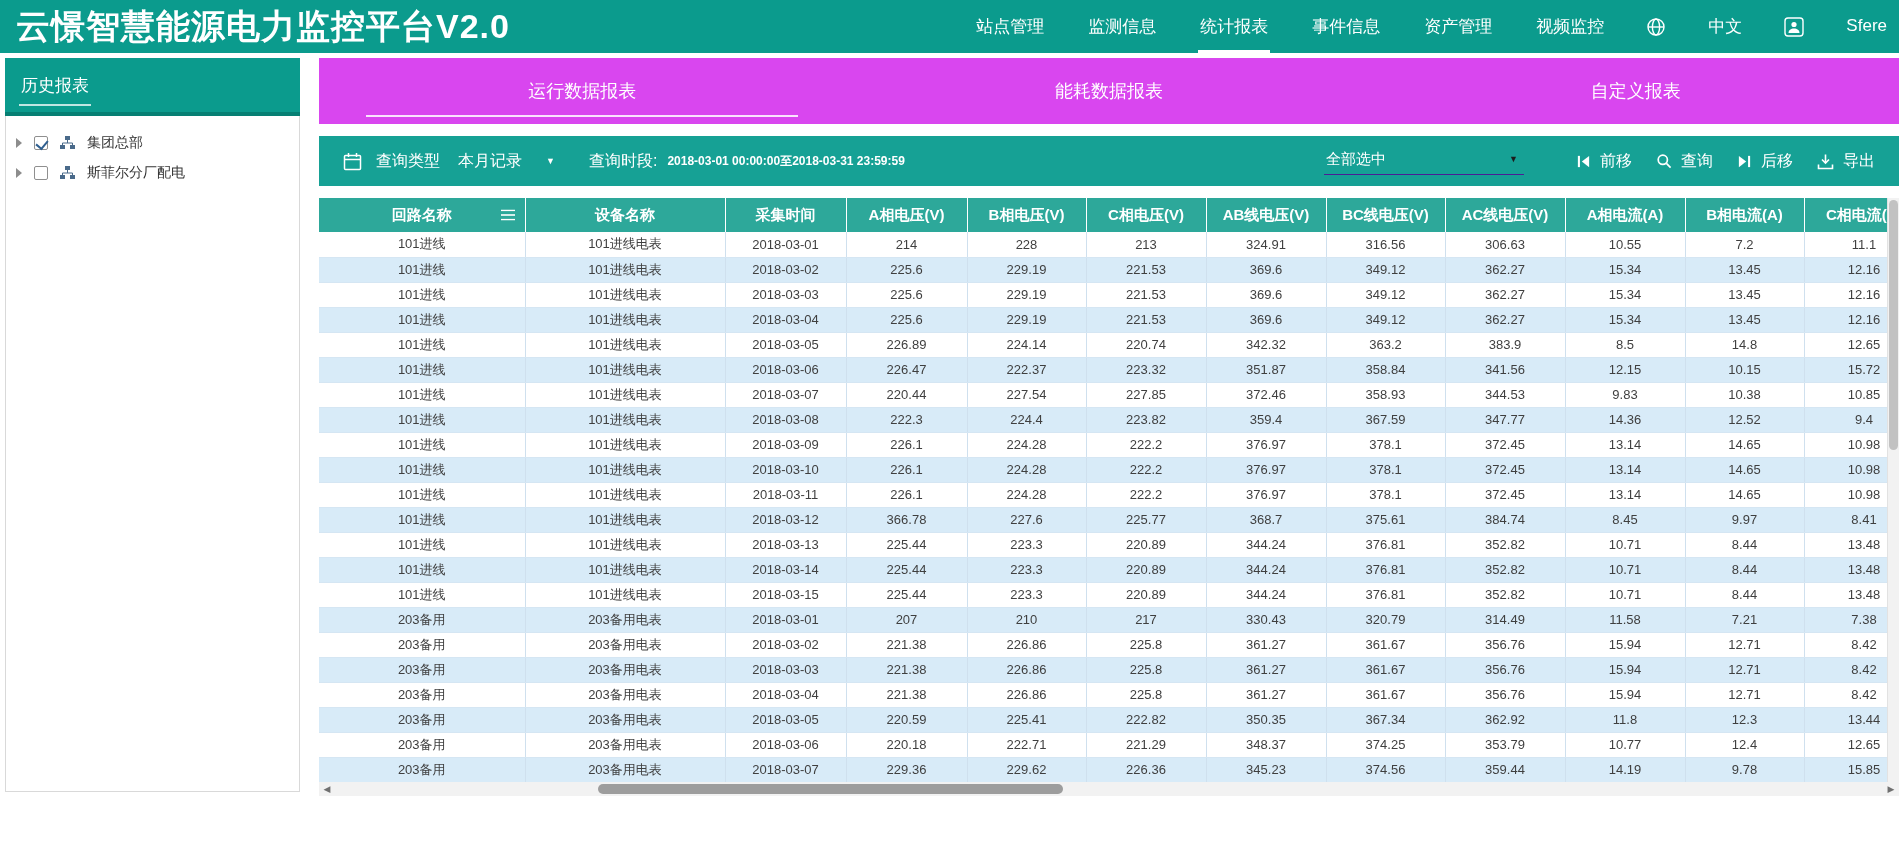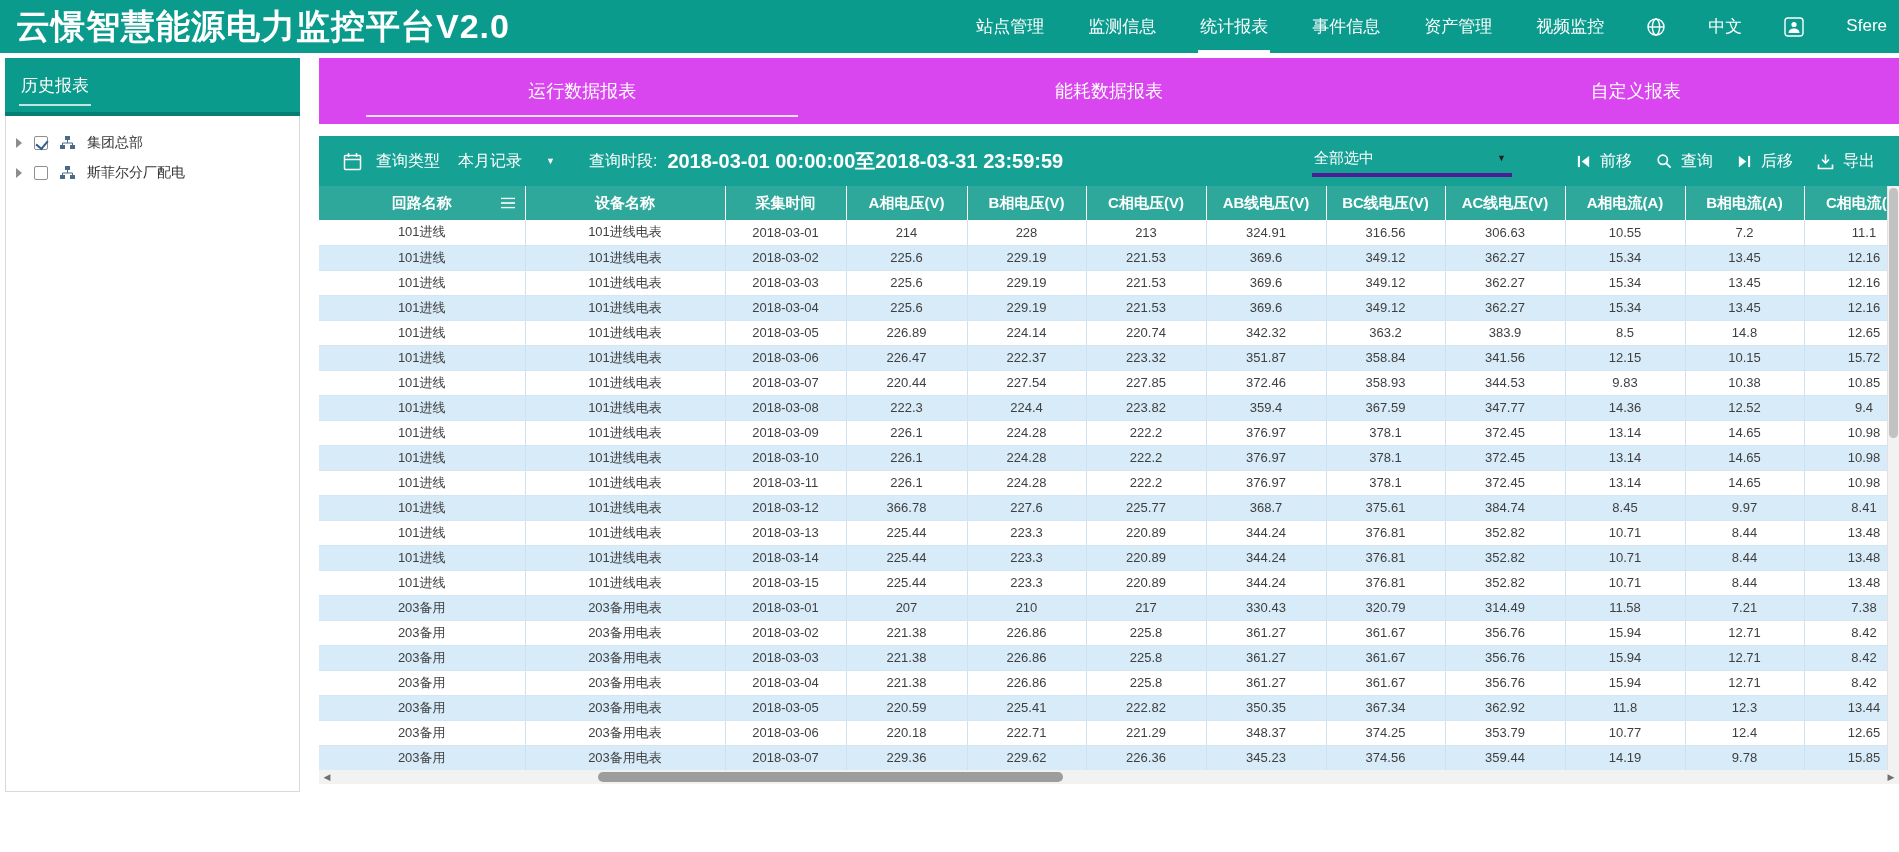--- a/index.html
+++ b/index.html
@@ -45,31 +45,31 @@
   .tab.active::after { content:""; position:absolute; bottom:7px; left:9%; right:9%; height:2px;
     background:rgba(255,255,255,.85); }
 
   .toolbar { margin-top:12px; height:50px; background:#16a195; display:flex; align-items:center;
     padding:12px 24px; color:#fff; }
   .tb-icon { display:inline-flex; margin-right:14px; cursor:pointer; }
   .tb-label { font-size:16px; white-space:nowrap; }
   .tb-select { display:flex; align-items:center; gap:24px; margin:0 34px 0 18px; cursor:pointer; font-size:16px; }
   .caret { font-size:9px; line-height:1; color:#fff; }
   .caret.dark { color:#1c1c1c; }
-  .tb-value { font-size:20px; font-weight:bold; margin-left:10px; white-space:nowrap; }
+  .tb-value { font-size:12px; font-weight:bold; margin-left:10px; white-space:nowrap; }
   .tb-spacer { flex:1; }
   .tb-underline-select { width:200px; display:flex; align-items:center; justify-content:space-between;
-    border-bottom:4px solid #4c1d95; padding:3px 6px 5px 2px; font-size:15px; cursor:pointer; margin-right:40px;gap:12px; }
+    border-bottom:1px solid #4c1d95; padding:3px 6px 5px 2px; font-size:15px; cursor:pointer; margin-right:28px;gap:12px; }
   .tb-btn { background:transparent; border:none; color:#fff; font-size:16px; display:inline-flex;
     align-items:center; gap:9px; cursor:pointer; margin-left:24px; white-space:nowrap;
     font-family:inherit; }
   .tb-btn svg { display:block; }
 
   
-  .table-wrap { position:relative; overflow:hidden; height:584px; background:#fff; }
+  .table-wrap { margin-top:12px; position:relative; overflow:hidden; height:584px; background:#fff; }
   table { border-collapse:collapse; table-layout:fixed; width:1605px; }
   th { height:34px; background:#2da89a; color:#fff; font-size:15px; font-weight:bold; text-align:center;
     position:relative; white-space:nowrap; overflow:hidden; }
   th + th { border-left:1px solid rgba(255,255,255,.4); }
   .col-menu-icon { position:absolute; right:10px; top:50%; transform:translateY(-50%); cursor:pointer; }
   td { height:25px; font-size:13px; color:#3f3f3f; text-align:center; white-space:nowrap; overflow:hidden;
     border-right:1px solid #cfe0ee; border-bottom:1px solid #d5e6f3; background:#fff; }
   tbody tr:nth-child(even) td { background:#d8ebf8; }
   tbody tr { cursor:default; }
 

